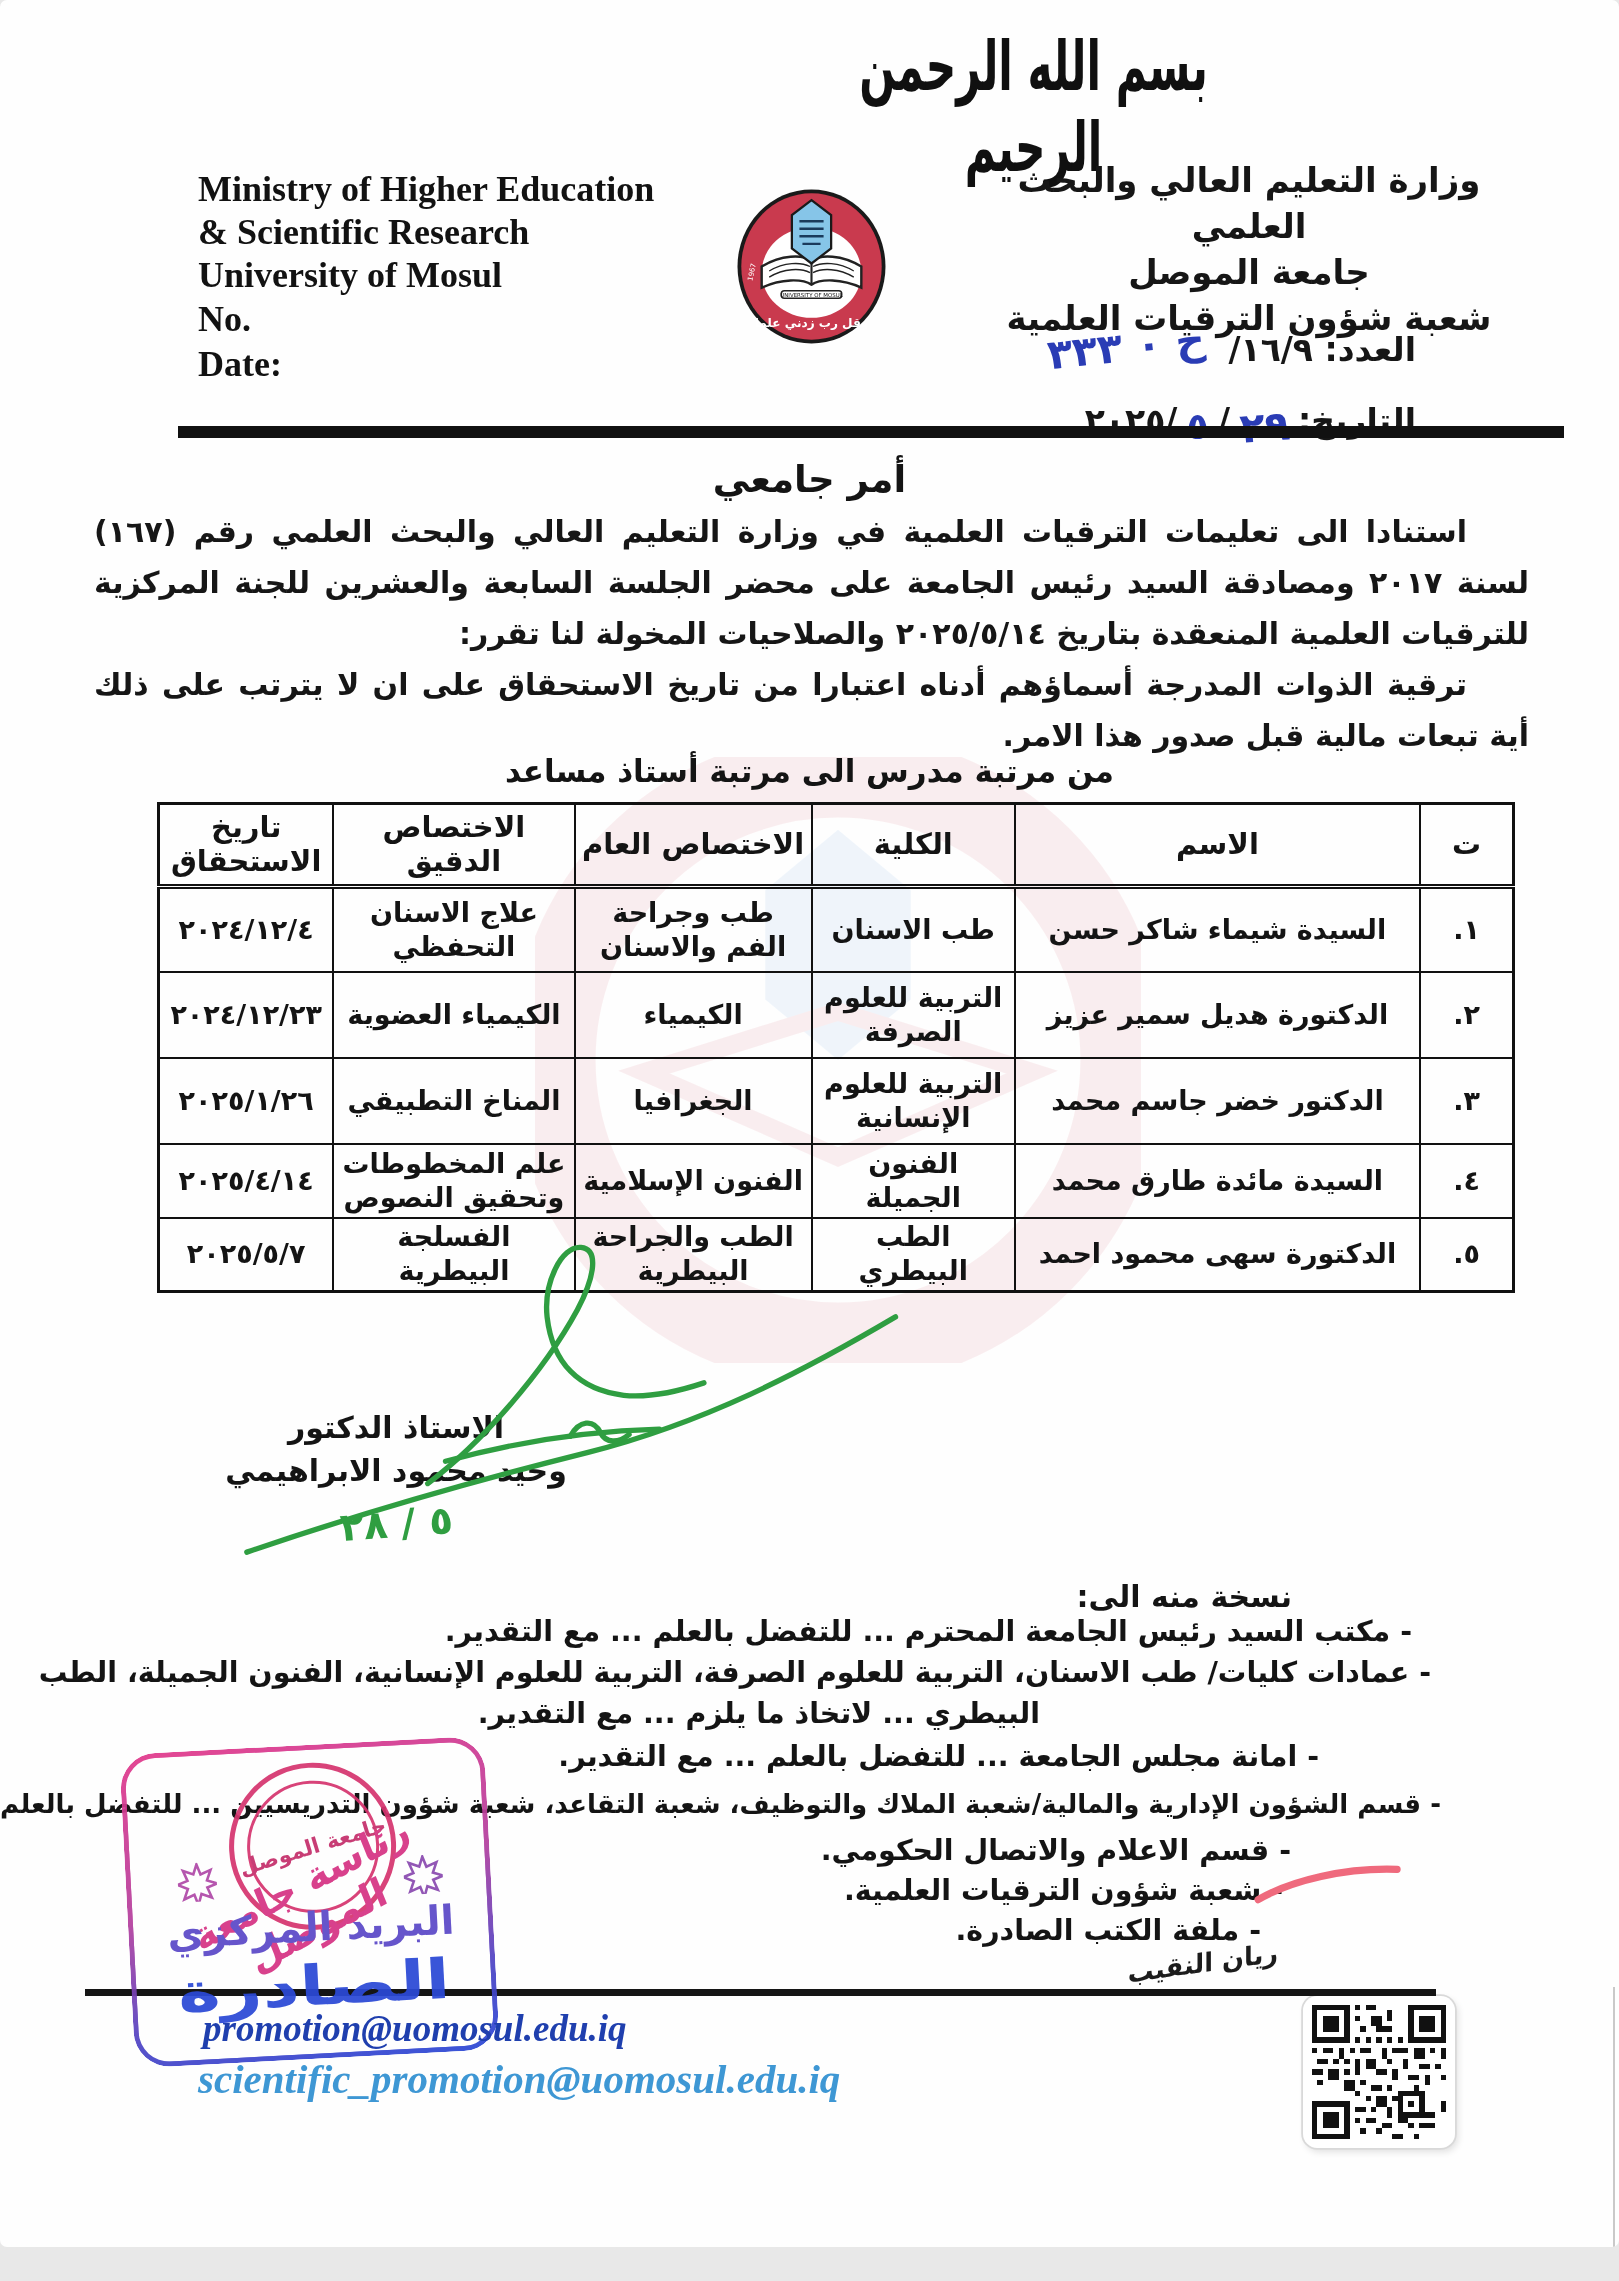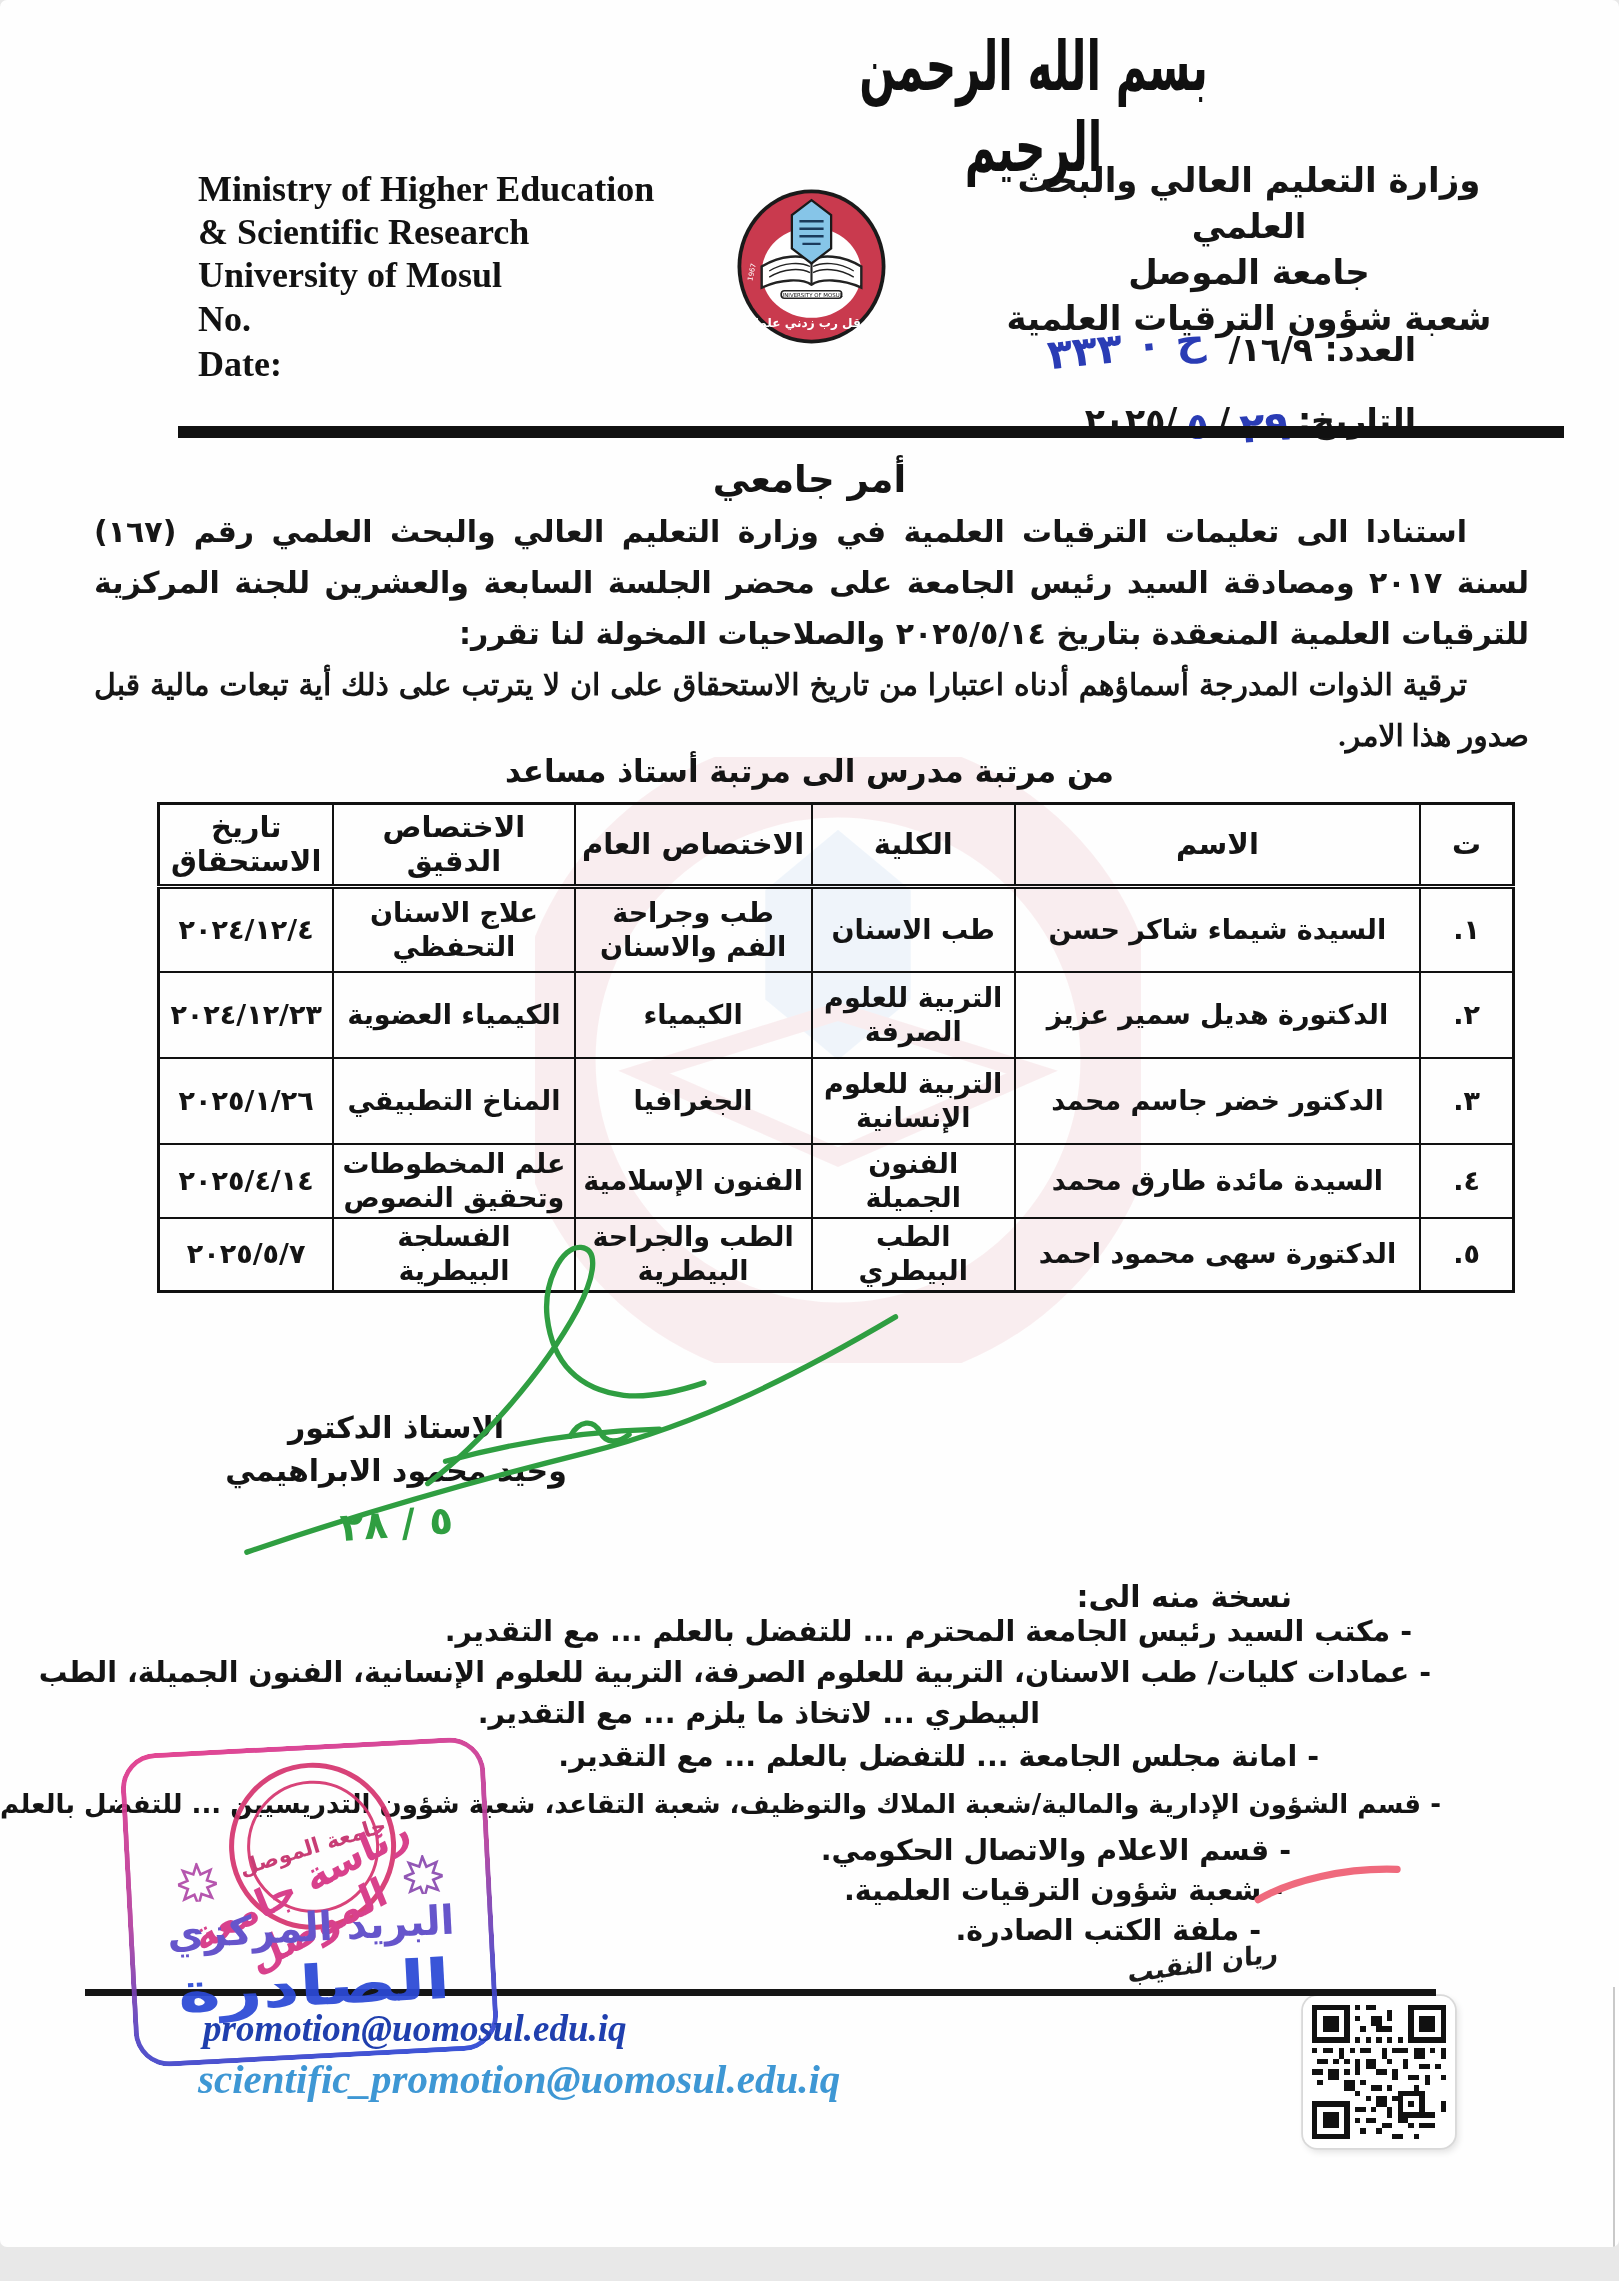--- a/index.html
+++ b/index.html
@@ -33,21 +33,21 @@
   .hw-number{font-size:41px; margin-right:23px; letter-spacing:7.1px; transform:rotate(-6deg); display:inline-block;}
   .hw-day{font-size:41px; margin:0 9px; transform:rotate(-4deg) translateY(9px); display:inline-block;}
   .hw-month{font-size:37px; margin:0 9px; transform:translateY(7.1px); display:inline-block;}
   .rule-top{position:absolute; left:178px; top:426px; width:1386px; height:11.6px; background:#111; z-index:1;}
   
   .doc-title{position:absolute; left:0; right:0; top:458px; text-align:center;
     font-size:37px; font-weight:bold;}
   .body-par{position:absolute; left:94px; width:1435px; direction:rtl; text-align:justify;
     font-size:30px; font-weight:bold; line-height:51px; color:#161616;}
   .p1{top:506px; text-indent:62px;}
-  .p2{top:659px; text-indent:62px;font-family:Liberation Serif, serif;}
+  .p2{top:659px; text-indent:62px;}
   .subtitle{position:absolute; left:0; right:0; top:753px; text-align:center;
     font-size:31px; font-weight:bold;}
   
   table.promo{position:absolute; left:157px; top:802px; width:1358px; border-collapse:collapse;
     direction:rtl; z-index:2; background:transparent;}
   table.promo th, table.promo td{
     border:2.2px solid #111; text-align:center; vertical-align:middle;
     font-weight:bold; padding:1.8px 5.3px;}
   table.promo th{font-size:29px; border-bottom:5.3px double #111; height:75px;}
   table.promo td{font-size:27px; line-height:34px;}

